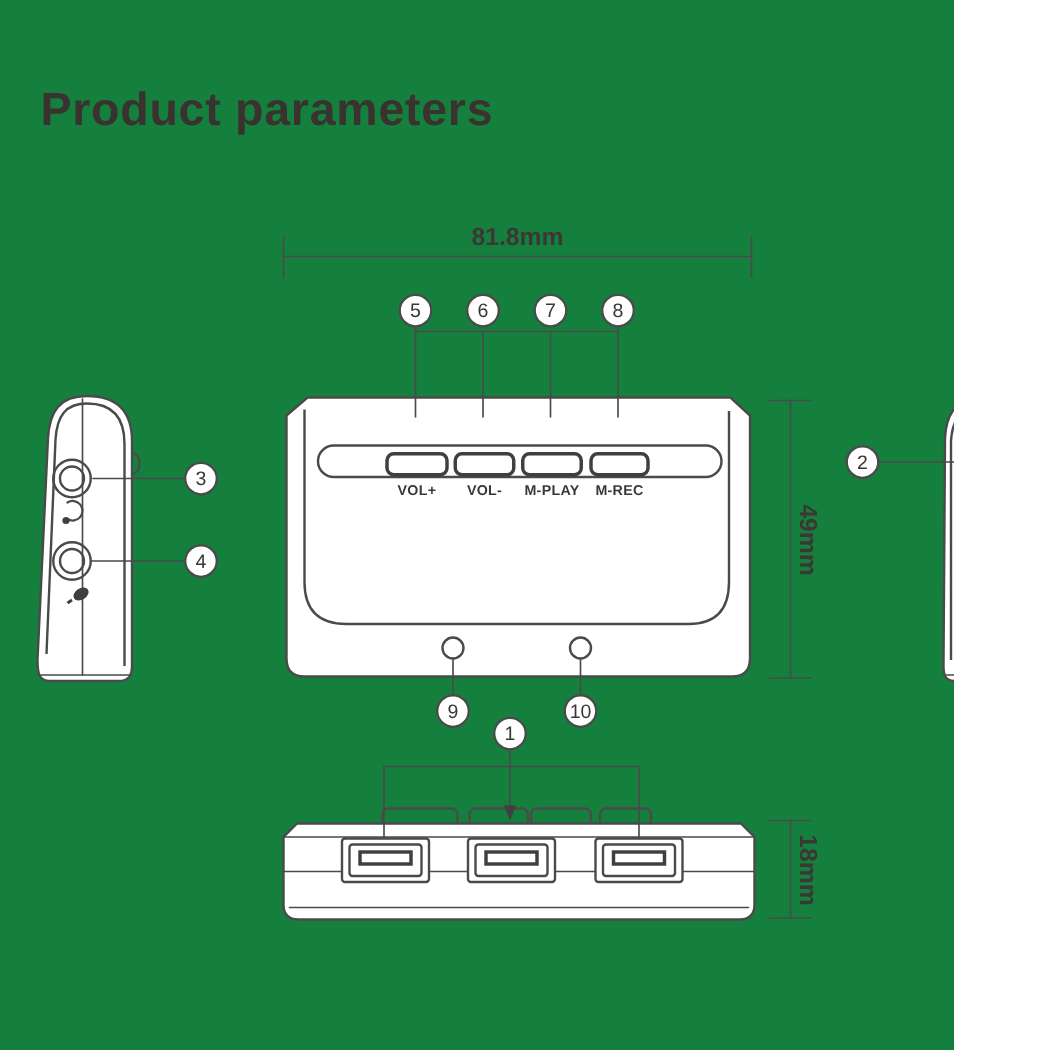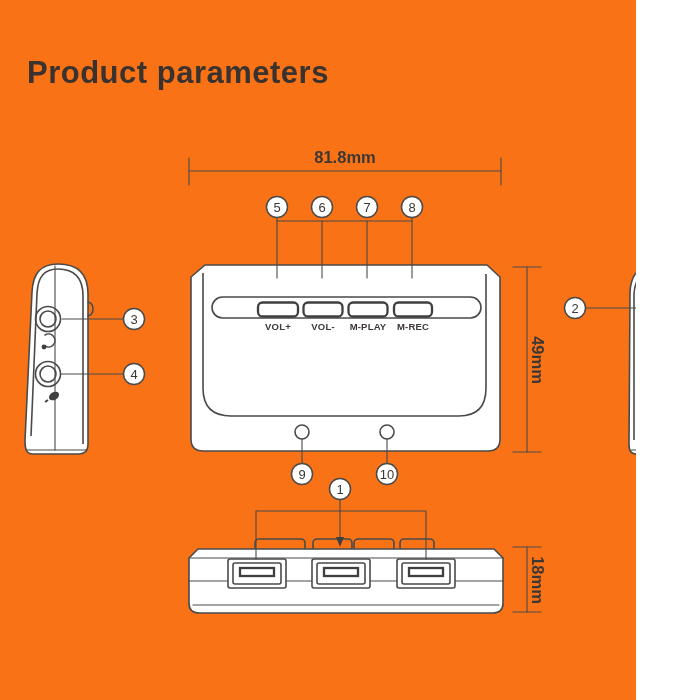--- a/index.html
+++ b/index.html
@@ -1,17 +1,17 @@
 <!DOCTYPE html>
 <html><head>
 <meta charset="utf-8">
 <style>
   html, body { margin: 0; padding: 0; background: #ffffff; }
   #stage {
-    position: relative; width: 636px; height: 700px; background: #f97316;
+    position: relative; width: 636px; height: 700px; background: #15803d;
     font-family: "Liberation Sans", sans-serif; overflow: hidden; text-align: center;
   }
   svg text { font-family: "Liberation Sans", sans-serif; }
   .page-title {
     font-size: 31px; font-weight: bold; fill: #3a322f; letter-spacing: 0.5px;
   }
   .dim-text { font-size: 16.5px; font-weight: bold; fill: #3c3734; }
   .btn-label { font-size: 9.5px; font-weight: bold; fill: #3c3734; letter-spacing: 0.2px; }
   .callout-num { font-size: 13px; fill: #3c3734; }
   .ln   { stroke: #4a4a4a; stroke-width: 1.5; fill: none; stroke-linecap: round; }

